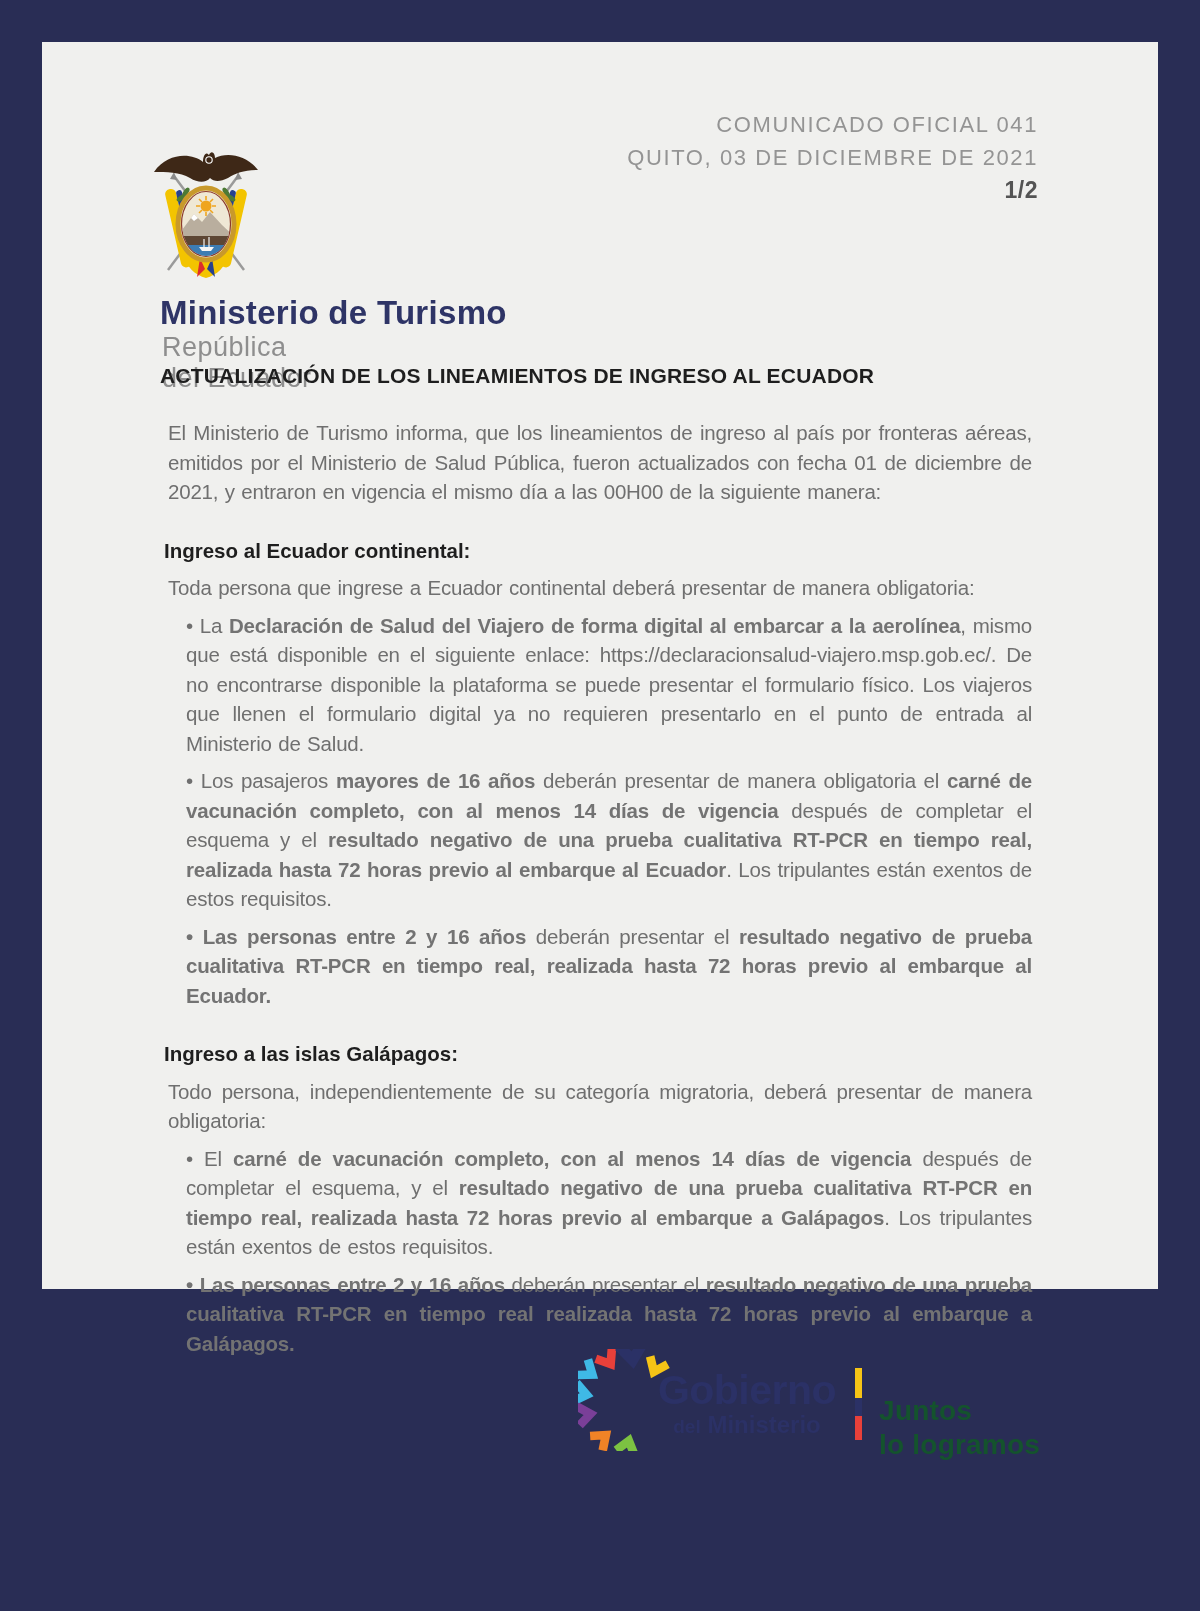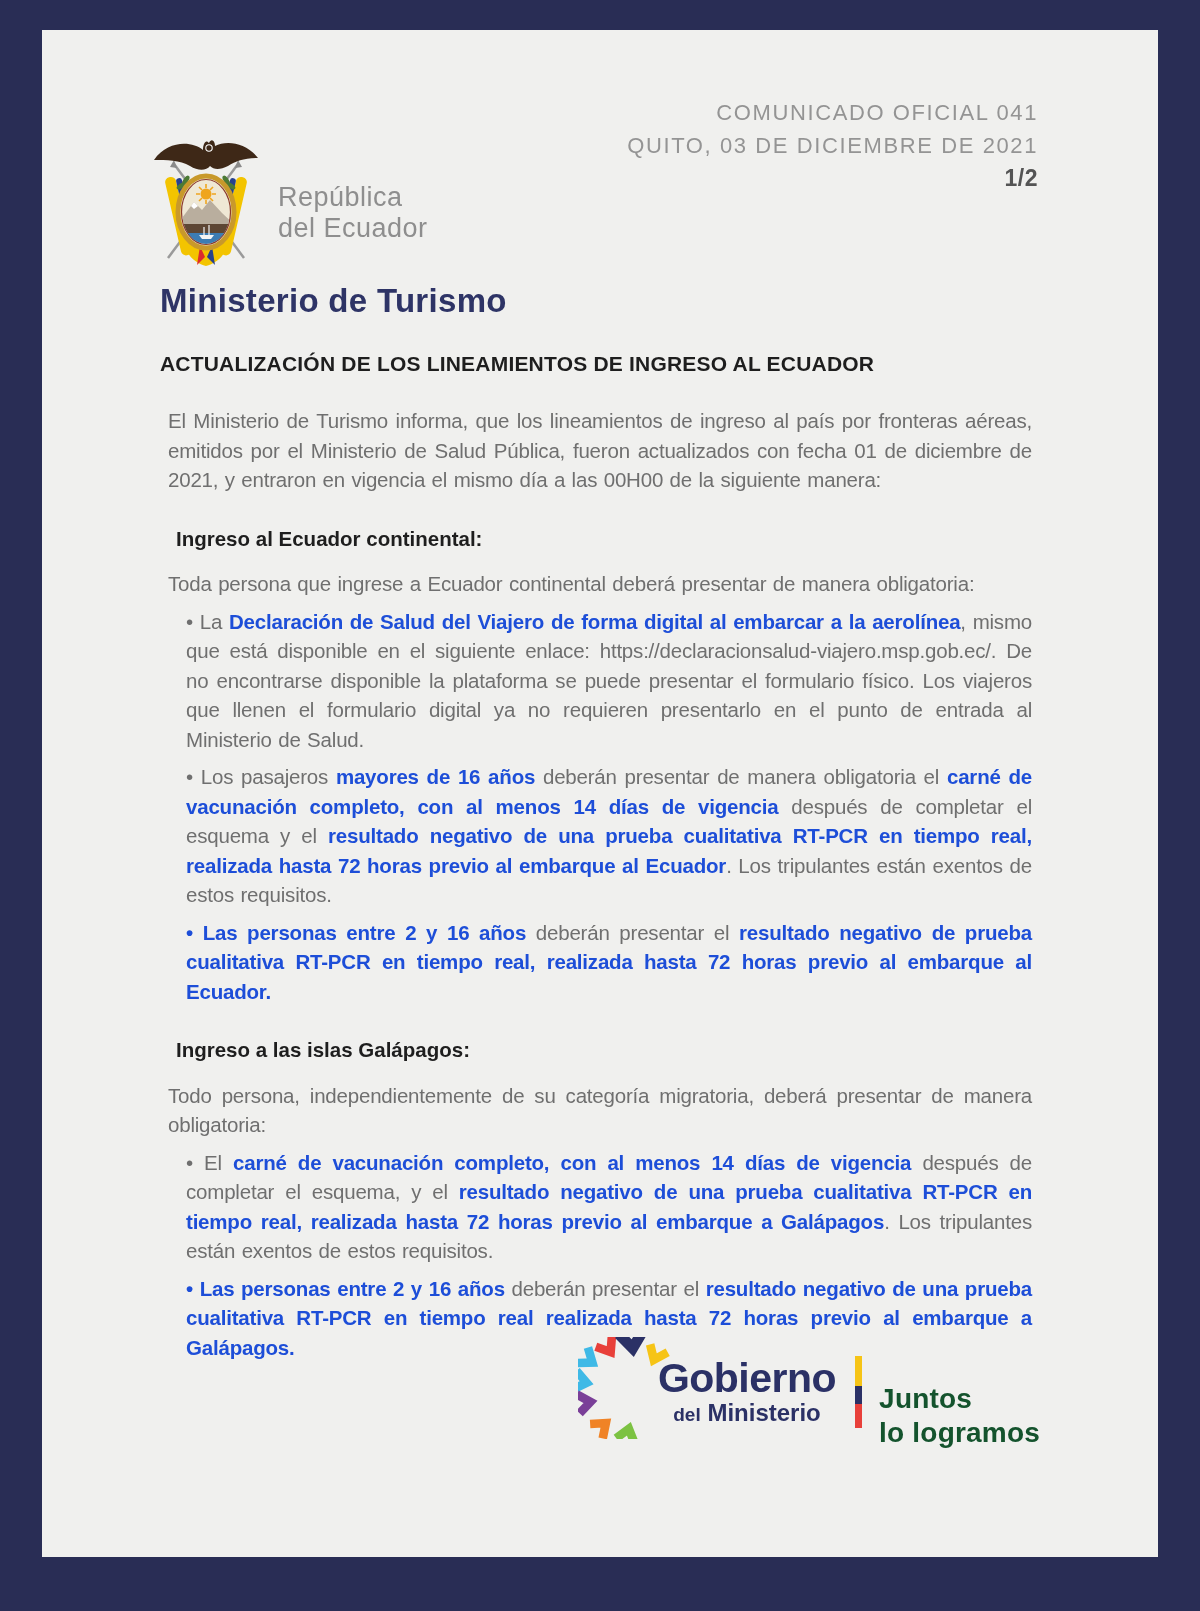--- a/index.html
+++ b/index.html
@@ -3,60 +3,60 @@
 <meta charset="utf-8">
 <style>
   html,body{margin:0;padding:0;}
   body{
     width:1200px;height:1611px;position:relative;
     background:#292d55;
     font-family:"Liberation Sans", sans-serif;
     -webkit-font-smoothing:antialiased;
   }
   .paper{
-    position:absolute;left:42px;top:30px;width:1116px;height:1527px;
+    position:absolute;left:42px;top:42px;width:1116px;height:1247px;
     background:#f0f0ee;
     text-decoration:underline;
   }
   
   .header-meta{
     position:absolute;top:66px;right:120px;
     text-align:right;font-size:22px;line-height:33px;
     color:#949494;letter-spacing:1.6px;font-weight:400;
   }
   .header-meta .pagenum{
     color:#545454;font-weight:bold;letter-spacing:.5px;font-size:23px;
   }
   
-  .emblem-row{position:absolute;left:106px;top:100px;display:flex;align-items:flex-start;}
+  .emblem-row{position:absolute;left:106px;top:100px;display:flex;align-items:flex-start;flex-direction:column;}
   .emblem-caption{
     margin-left:14px;margin-top:52px;
     font-size:27px;line-height:31px;color:#8e8e8e;letter-spacing:.5px;
   }
   .ministry{
     position:absolute;left:118px;top:252px;
     font-size:33px;font-weight:bold;color:#2e3466;letter-spacing:.3px;
   }
   
   .doc{position:absolute;left:118px;top:322px;width:880px;}
   .doc-title{
     text-align:left;font-weight:bold;font-size:21px;color:#1e1e1e;
     letter-spacing:.2px;margin:0 0 30px 0;
   }
   .para{
     font-size:20.5px;line-height:29.5px;text-align:justify;margin:8px;
     word-spacing:1px;letter-spacing:-0.2px;
   }
   .section{margin-top:29px;}
   .section-heading{
-    font-size:20.5px;line-height:29.5px;font-weight:bold;color:#1e1e1e;margin:16px;
+    font-size:20.5px;line-height:29.5px;font-weight:bold;color:#1e1e1e;margin:4px;
   }
   .bullet{padding-left:18px;}
   .rr{color:#6f6f6f;}
-  .rb{color:#1d4ed8;font-weight:bold;}
+  .rb{color:#737373;font-weight:bold;}
   
   .footer{
     position:absolute;top:1304px;right:118px;
     display:flex;align-items:center;
   }
   .burst{margin-right:-16px;position:relative;top:-4px;}
   .brand{display:flex;flex-direction:column;align-items:center;color:#2b3166;}
   .brand-main{font-size:41px;font-weight:bold;line-height:42px;letter-spacing:-0.5px;}
   .brand-sub{font-size:24px;font-weight:bold;line-height:25px;margin-top:1px;}
   .brand-sub .small{font-size:19px;font-weight:bold;}

